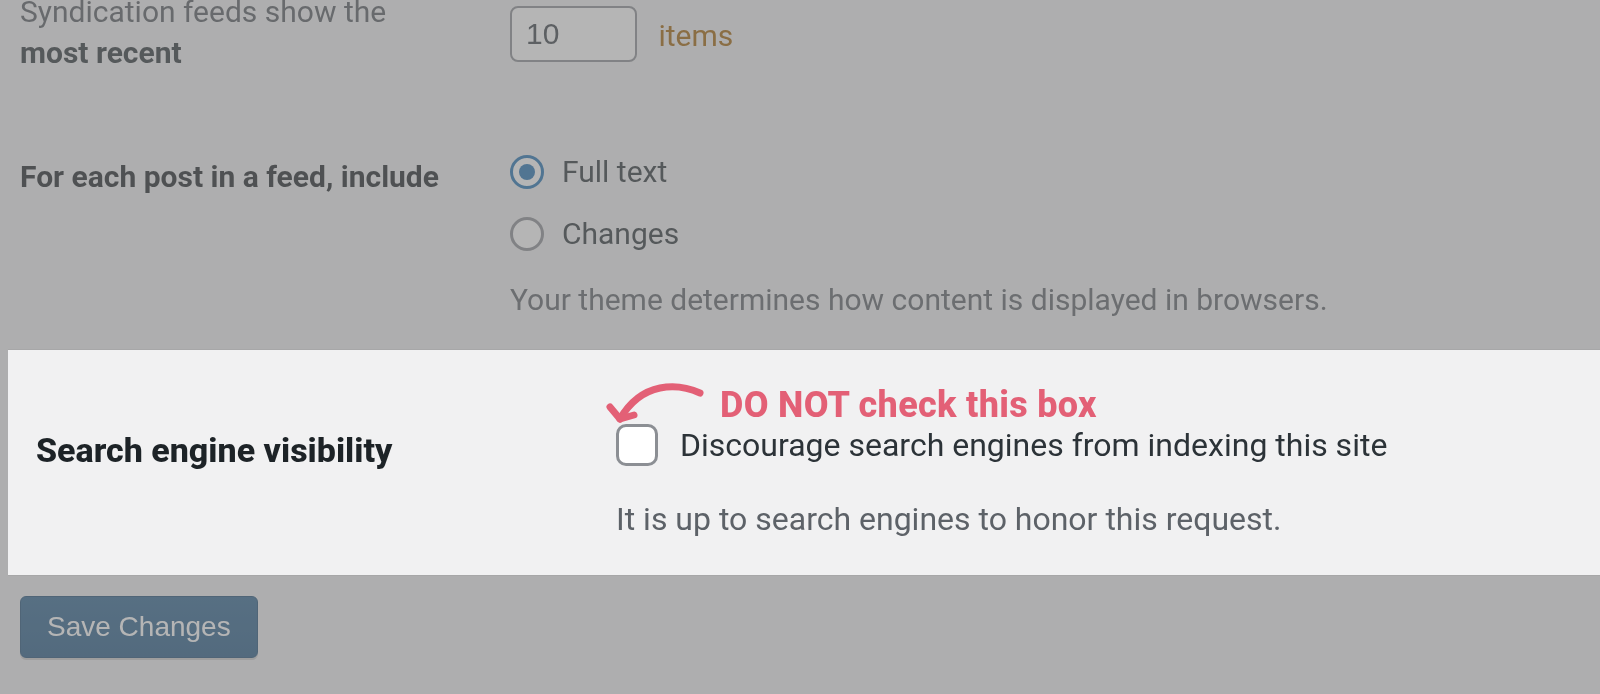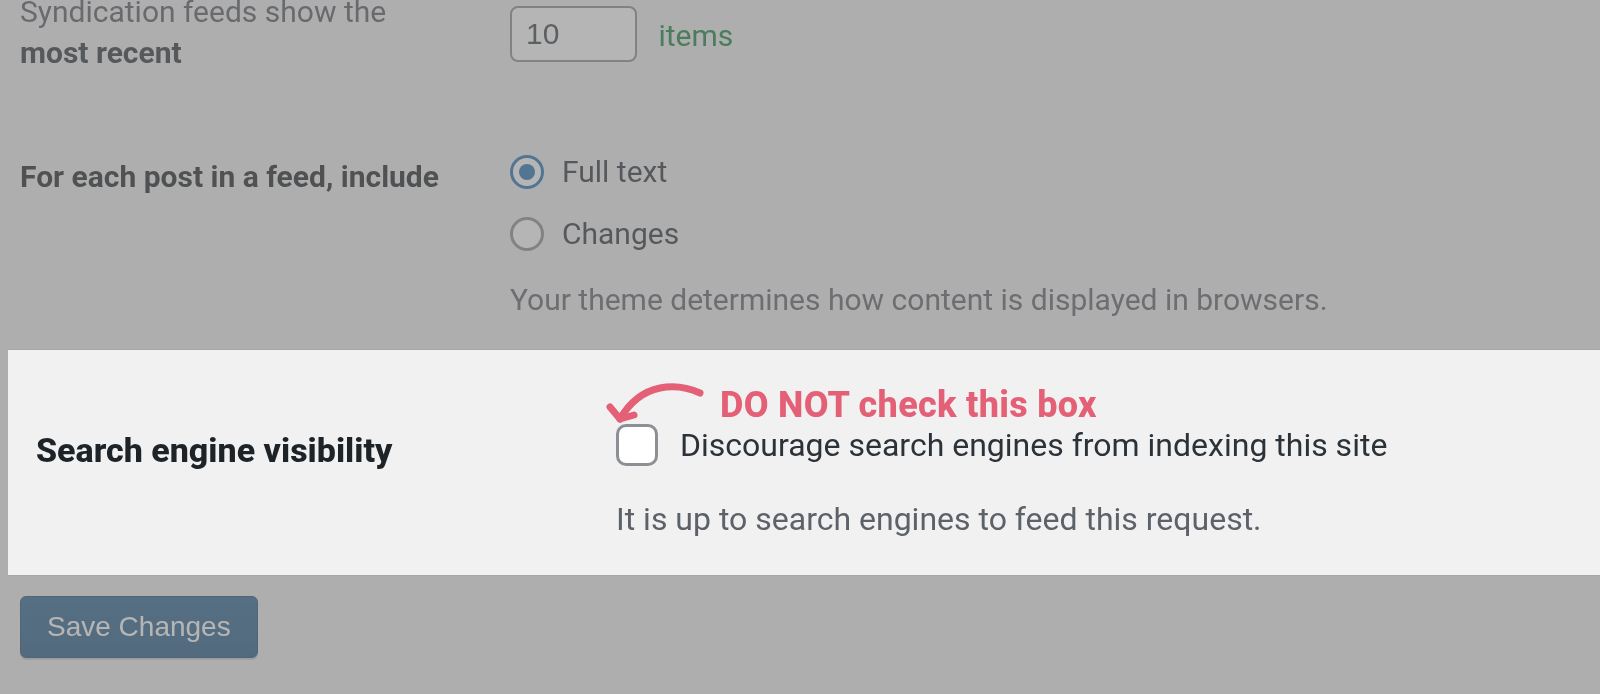--- a/index.html
+++ b/index.html
@@ -63,21 +63,21 @@
     border-radius: 8px;
     background: #fff;
     font-size: 30px;
     padding: 4px 14px;
     color: #3c434a;
     margin-top: -6px;
   }
   .row-syndication .items-label {
     display: inline-block;
     margin-left: 14px;
-    color: #15803d;
+    color: #a16207;
     font-size: 30px;
     vertical-align: middle;
   }
 
   
   .radio-line { display: flex; align-items: center; margin-bottom: 20px; }
   .radio {
     width: 34px; height: 34px; border-radius: 50%;
     border: 3px solid #2271b1;
     margin-right: 18px;
@@ -210,21 +210,21 @@
 
 <div class="dim-overlay"></div>
 
 <div class="highlight-band">
   <div class="th2">Search engine visibility</div>
   <div class="td2">
     <div class="cb-line">
       <span class="checkbox"></span>
       <span class="cb-label">Discourage search engines from indexing this site</span>
     </div>
-    <div class="cb-desc">It is up to search engines to feed this request.</div>
+    <div class="cb-desc">It is up to search engines to honor this request.</div>
   </div>
 </div>
 
 <div class="annotation">
   <svg width="110" height="60" viewBox="0 0 110 60" aria-hidden="true">
     <path d="M100 18 C 78 8, 42 6, 20 44" fill="none" stroke="#e36076" stroke-width="7" stroke-linecap="round"></path>
     <path d="M20 44 L10 32 M20 44 L34 40" fill="none" stroke="#e36076" stroke-width="7" stroke-linecap="round"></path>
   </svg>
   <span class="annotation-text">DO NOT check this box</span>
 </div>

